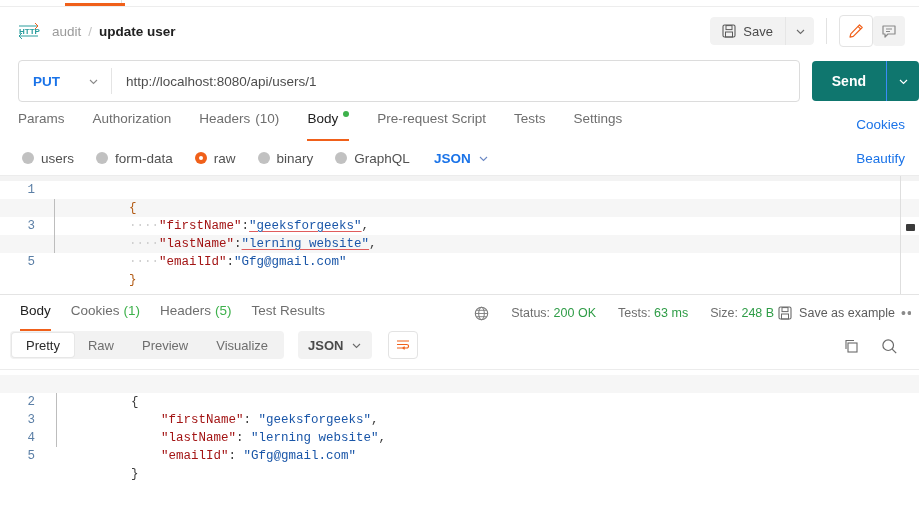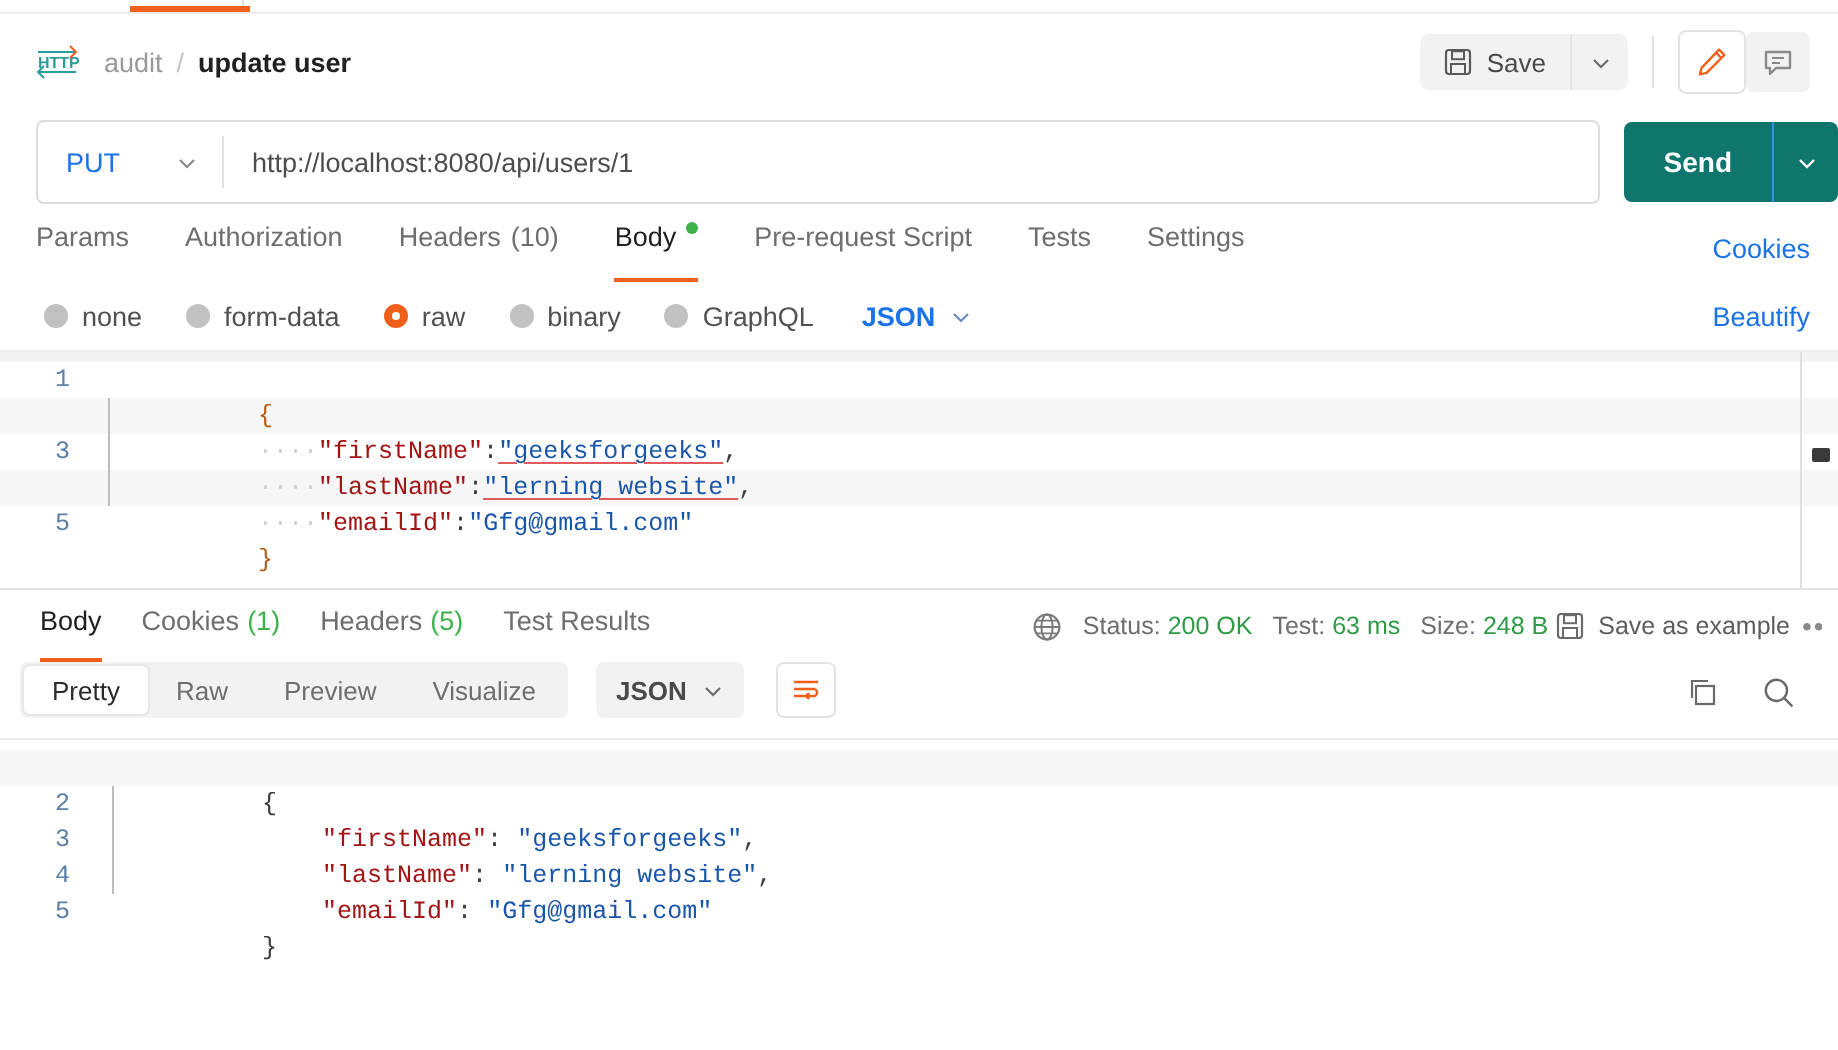--- a/index.html
+++ b/index.html
@@ -138,21 +138,21 @@
     display: flex;
     align-items: center;
     padding: 0 12px 0 14px;
     min-width: 92px;
     height: 100%;
     box-sizing: border-box;
     cursor: pointer;
   }
   .method-label {
     color: #1a73e8;
-    font-weight: normal;
+    font-weight: bold;
     font-size: 13.5px;
     flex: 1 1 auto;
   }
   .method-divider {
     width: 1px;
     height: 26px;
     background: #e4e4e4;
   }
   .url-input {
     flex: 1 1 auto;
@@ -393,21 +393,21 @@
     left: 10px; right: 10px; bottom: 0;
     height: 2px;
     background: #f0601a;
   }
   .cnt-green { color: #3db14b; margin-left: 4px; }
   .resp-meta {
     display: flex;
     align-items: center;
     font-size: 12.5px;
     color: #6e6e6e;
-    gap: 10px;
+    gap: 22px;
   }
   .meta-val { color: #2e9c46; }
   .meta-item { white-space: nowrap; }
   .save-example {
     display: flex;
     align-items: center;
     gap: 7px;
     color: #5c5c5c;
     font-size: 12.5px;
     cursor: pointer;
@@ -610,21 +610,21 @@
     <div class="rtab">
       <span>Settings</span>
     </div>
     <div class="tabs-spacer"></div>
     <div class="link-blue">Cookies</div>
   </div>
 
   <div class="bodytypes">
     <div class="radio-item">
       <span class="radio-dot"></span>
-      <span>none</span>
+      <span>users</span>
     </div>
     <div class="radio-item">
       <span class="radio-dot"></span>
       <span>form-data</span>
     </div>
     <div class="radio-item">
       <span class="radio-dot on"></span>
       <span>raw</span>
     </div>
     <div class="radio-item">
@@ -708,21 +708,21 @@
           <circle cx="7.5" cy="7.5" r="6.2" fill="none" stroke="#7a7a7a" stroke-width="1.1"></circle>
           <ellipse cx="7.5" cy="7.5" rx="2.8" ry="6.2" fill="none" stroke="#7a7a7a" stroke-width="1"></ellipse>
           <path d="M1.4 7.5 H13.6 M2.4 4.3 H12.6 M2.4 10.7 H12.6" stroke="#7a7a7a" stroke-width="0.9"></path>
         </svg>
       </span>
       <span class="meta-item">
         <span>Status:</span>
         <span class="meta-val">200 OK</span>
       </span>
       <span class="meta-item">
-        <span>Test:</span>
+        <span>Tests:</span>
         <span class="meta-val">63 ms</span>
       </span>
       <span class="meta-item">
         <span>Size:</span>
         <span class="meta-val">248 B</span>
       </span>
     </div>
 
     <div class="save-example">
       <span>

